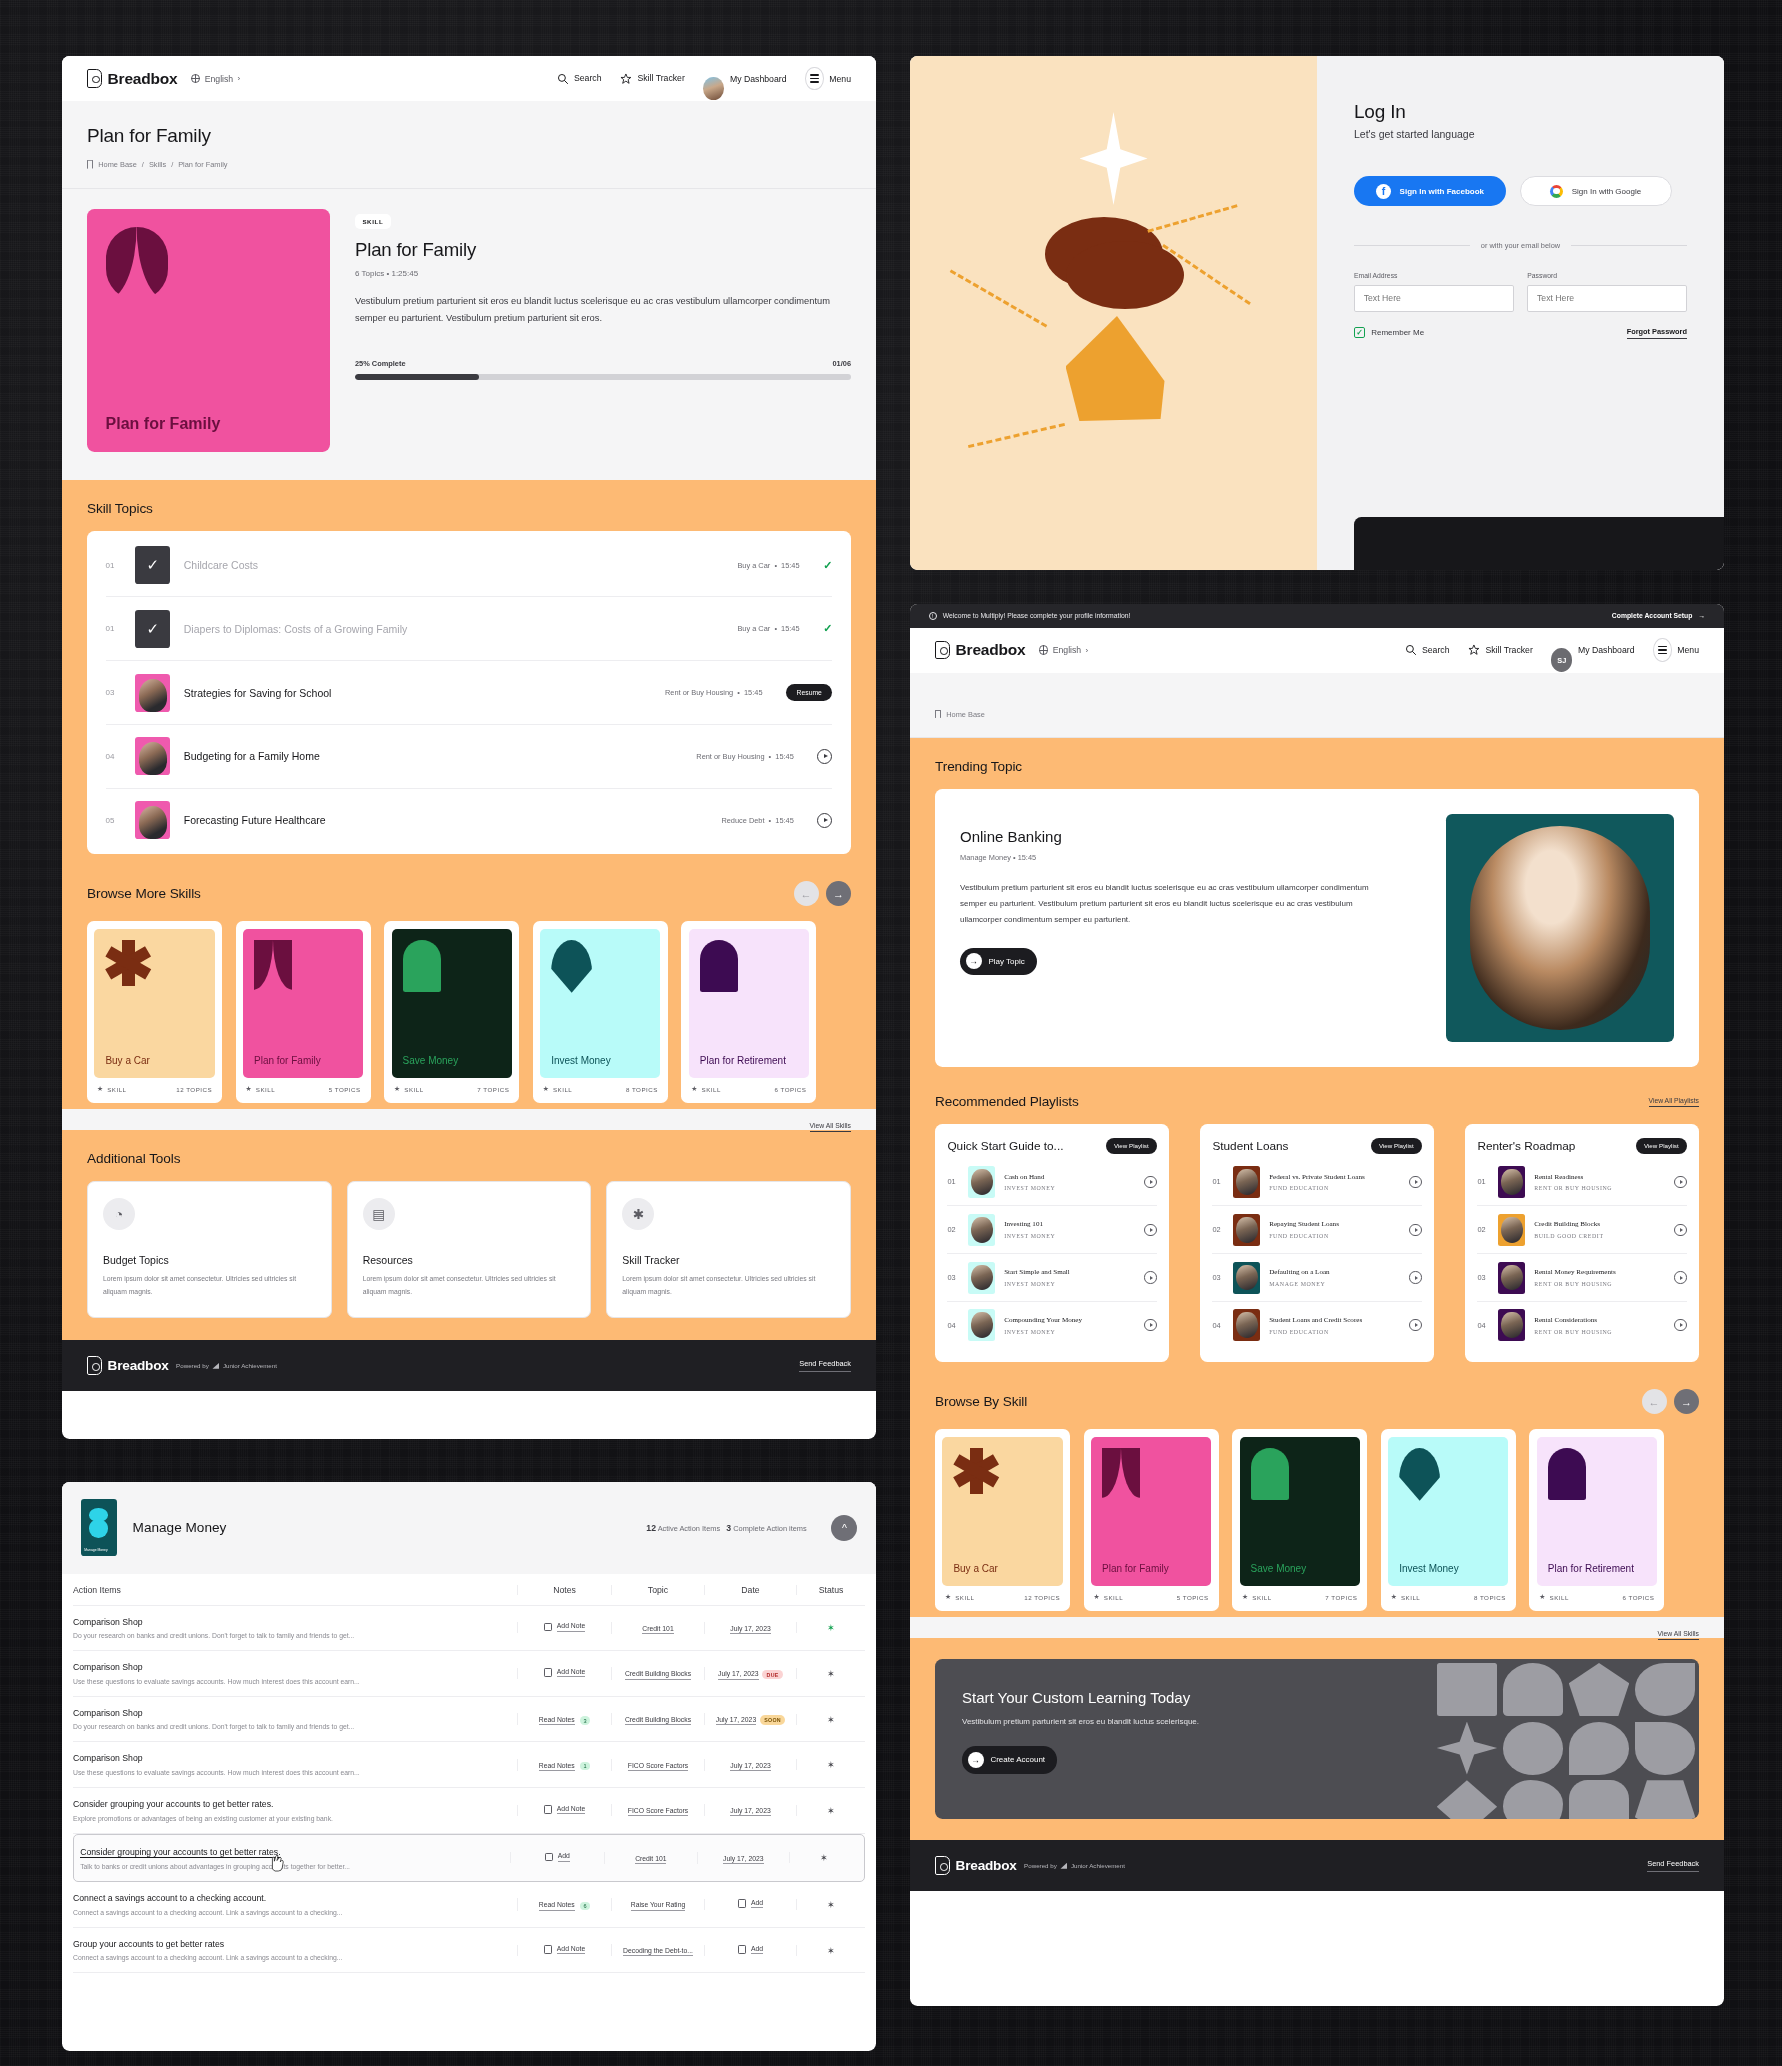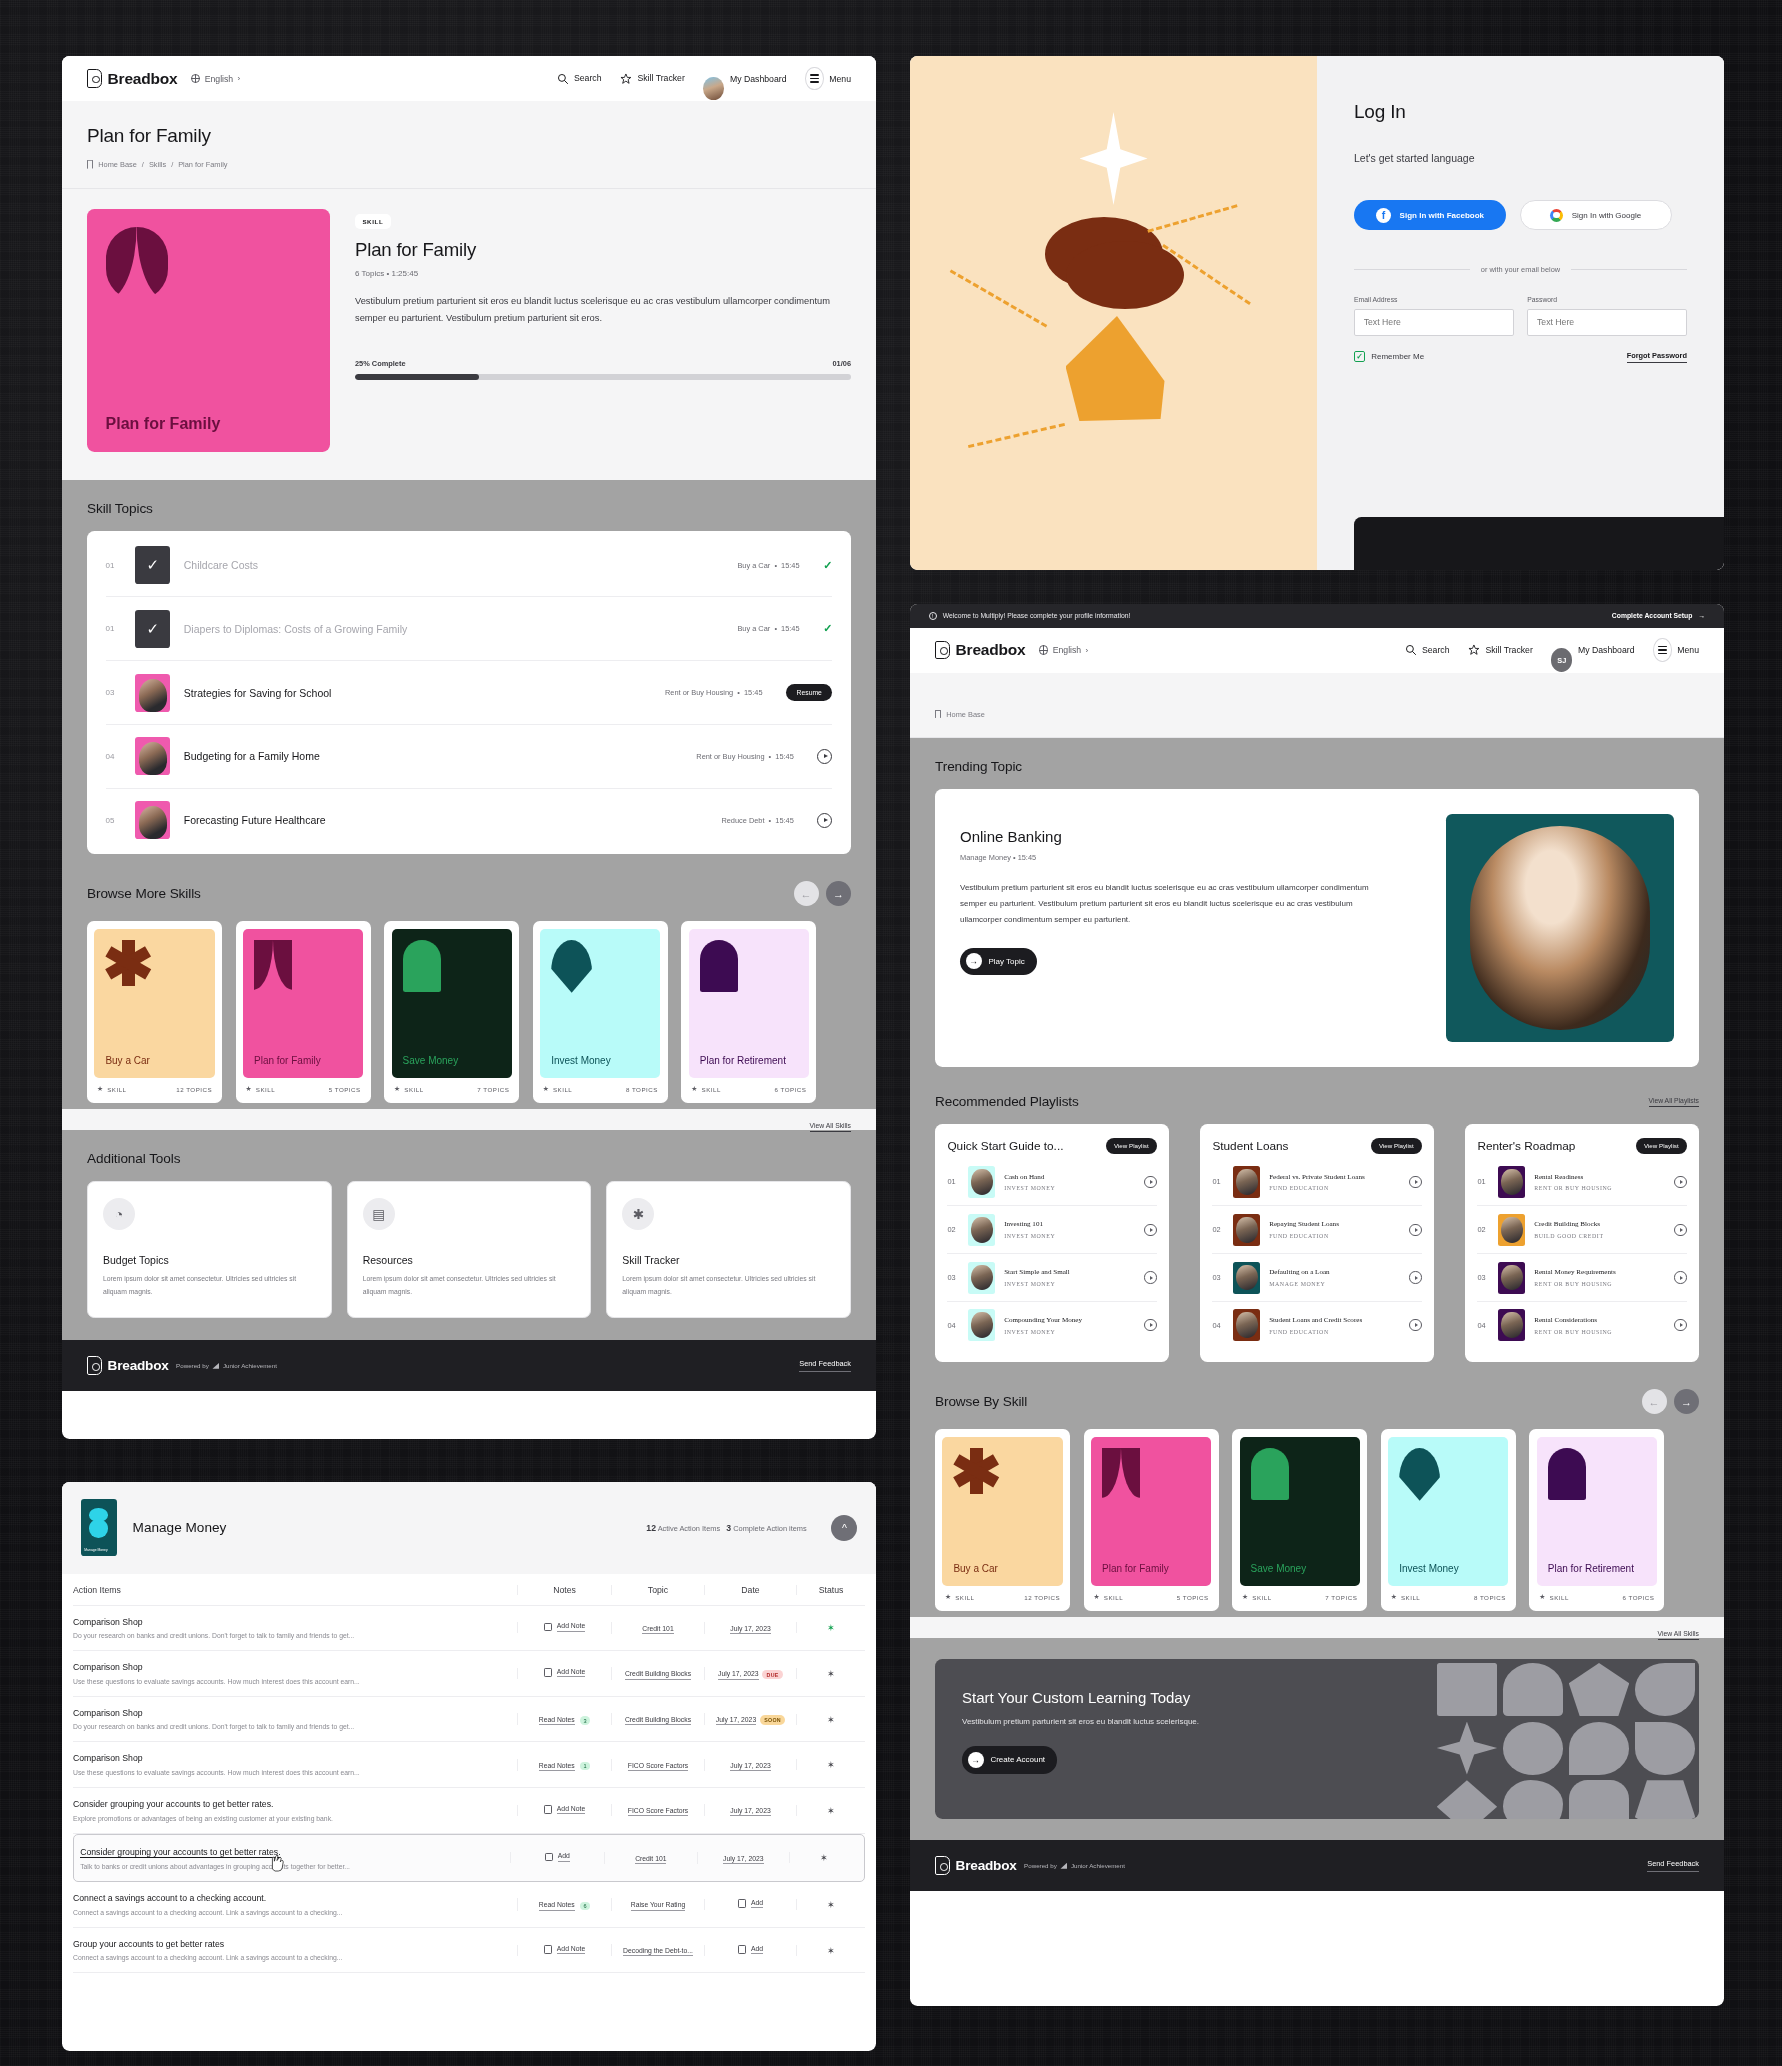--- a/index.html
+++ b/index.html
@@ -87,21 +87,21 @@
   }
   .heroname { font-size: 18.6px; margin-top:10px; color:#17171a; letter-spacing:-0.2px; }
   .meta { margin-top:7.4px; font-size:8px; color:#6c6c73; }
   .herodesc { margin-top:15px; font-size:9.3px; line-height:1.85; color:#3a3a40; max-width:508px; }
   .progwrap { margin-top:32px; }
   .progrow { display:flex; justify-content:space-between; font-size:7.4px; color:#3a3a40; margin-bottom:5.6px; font-weight:600; }
   .progbar { height:6.8px; background:#d2d2d6; border-radius:3.7px; overflow:hidden; }
   .progfill { height:100%; background:#3a3a40; border-radius:3.7px; }
 
   
-  .sec { padding: 21px 25px 6.2px; background:#a3a3a3; }
+  .sec { padding: 21px 25px 6.2px; background:#fdba74; }
   .sechead { display:flex; align-items:center; justify-content:space-between; margin-bottom:15px; }
   .sectitle { font-size:13.6px; color:#17171a; letter-spacing:-0.1px; }
 
   
   .topiclist { background:#fff; border-radius:7.4px; padding: 2.5px 18.6px; }
   .topicrow { display:flex; align-items:center; gap:13.6px; padding:12.4px 0; border-bottom:0.6px solid #ededf0; }
   .topicrow:last-child { border-bottom:none; }
   .tnum { width:16px; font-size:8px; color:#9a9aa1; flex:none; }
   .tthumb { width:35px; height:38px; border-radius:3.1px; flex:none; overflow:hidden; position:relative; }
   .tthumb.done { background:#3a3a40; display:flex; align-items:center; justify-content:center; color:#fff; font-size:15px; }
@@ -174,21 +174,21 @@
      clip-path: polygon(50% 0,60% 40%,100% 50%,60% 60%,50% 100%,40% 60%,0 50%,40% 40%); }
   .blob { position:absolute; left:50%; top:155px; margin-left:-69px; width:139px; height:99px; }
   .blob i { position:absolute; background:#7a2d12; border-radius:50%; }
   .blob i:nth-child(1){ left:0; top:6.2px; width:118px; height:74px; }
   .blob i:nth-child(2){ left:21px; top:30px; width:118px; height:68px; }
   .wedge { position:absolute; left:50%; top:260px; margin-left:-48px; width:99px; height:105px; background:#eda12f;
      clip-path: polygon(14% 100%, 0 48%, 52% 0, 100% 62%, 96% 98%); border-radius:7.4px; }
   .dash { position:absolute; border-top:3.1px dashed #eda12f; }
   .login .formside { width:50%; background:#f2f2f3; padding:45px 37px 0; position:relative; }
   .lg-title { font-size:19px; color:#17171a; letter-spacing:-0.2px; }
-  .lg-sub { font-size:10.5px; color:#3a3a40; margin-top:29px; }
+  .lg-sub { font-size:10.5px; color:#3a3a40; margin-top:5px; }
   .sso { display:flex; gap:13.6px; margin-top:36px; }
   .sso button { border:none; border-radius:17.3px; height:30px; display:flex; align-items:center; justify-content:center; gap:8.7px; font-size:8px; font-weight:700; cursor:pointer; }
   .sso .fb { background:#1877f2; color:#fff; width:152px; }
   .sso .gg { background:#fff; color:#3a3a40; width:152px; border:0.6px solid #dcdce0; font-weight:400; }
   .fbico { width:15px;height:15px;border-radius:50%;background:#fff;color:#1877f2;font-weight:700;display:flex;align-items:center;justify-content:center;font-size:10.5px; }
   .ggico { width:13px;height:13px;border-radius:50%;
      background: conic-gradient(from -40deg,#ea4335 0 25%,#fbbc05 25% 50%,#34a853 50% 75%,#4285f4 75% 100%);
      position:relative; }
   .ggico:after{ content:''; position:absolute; inset:3.1px; background:#fff; border-radius:50%; }
   .orline { display:flex; align-items:center; gap:11px; margin-top:35px; color:#6c6c73; font-size:7.4px; }

